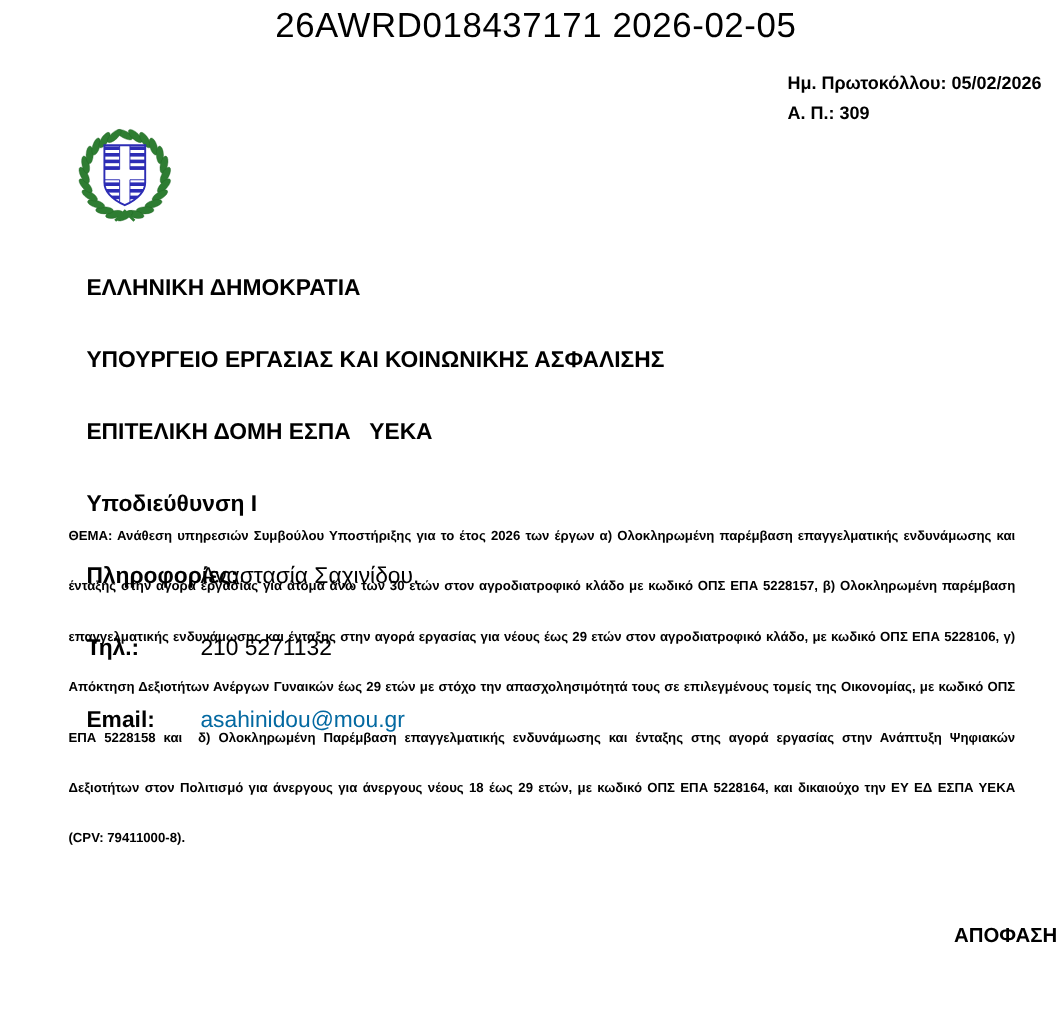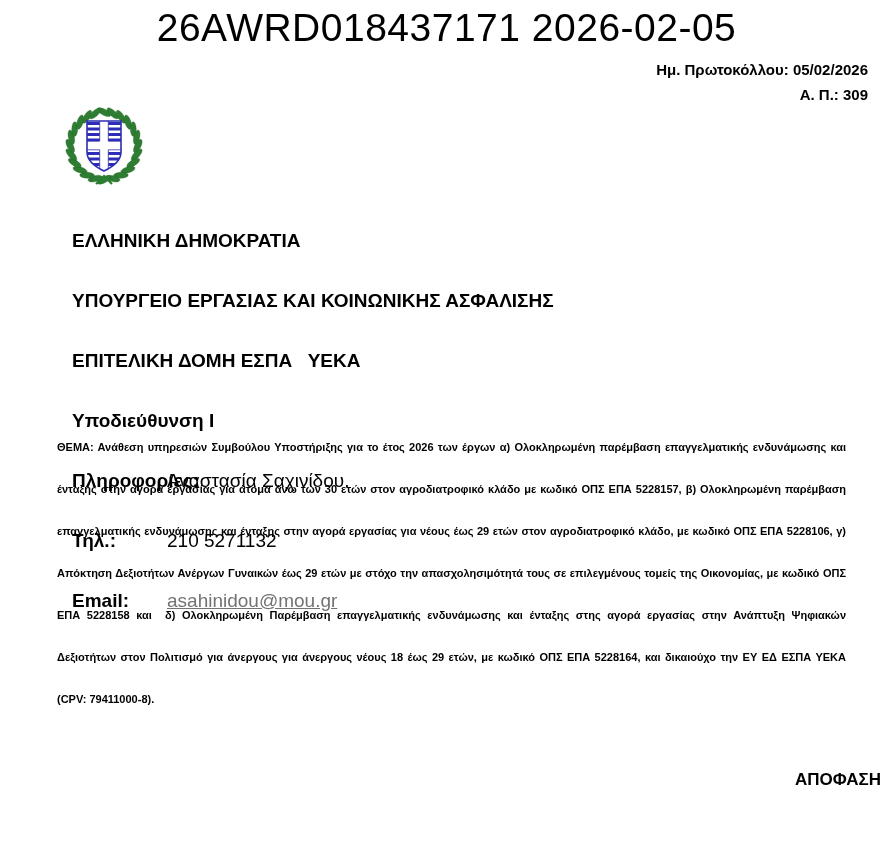--- a/index.html
+++ b/index.html
@@ -9,30 +9,30 @@
     height: 853px;
     background: #ffffff;
     color: #000000;
     font-family: "Liberation Sans", sans-serif;
     overflow: hidden;
   }
   .doc-title {
     position: absolute;
     top: 6px; left: 0; right: 0;
     text-align: center;
-    font-size: 39px;
+    font-size: 29px;
     font-weight: 400;
     letter-spacing: 0.5px;
     white-space: pre;
     padding-left: 12px;
   }
   .protocol {
     position: absolute;
     top: 57px; right: 13px;
-    text-align: right;
+    text-align: left;
     font-size: 15px;
     font-weight: 700;
     line-height: 25px;
   }
   .emblem {
     position: absolute;
     top: 106px; left: 60px;
     width: 88px; height: 80px;
   }
   .issuer {
@@ -42,22 +42,21 @@
     line-height: 20px;
     font-weight: 700;
     white-space: pre;
   }
   .issuer .line { white-space: pre; }
   .contact-row { display: flex; }
   .contact-row .label { width: 95px; font-weight: 700; flex: 0 0 auto; }
   .contact-row .value { font-weight: 400; }
   .contact-row .value a,
   .contact-row .value.link {
-    color: #737373;
-    text-decoration: underline;
+    color: #0369a1;
     font-weight: 400;
     cursor: pointer;
   }
   .recipient {
     position: absolute;
     top: 244px; left: 528px;
     font-size: 15px;
     line-height: 22px;
   }
   .recipient .to-line { font-weight: 700; }

